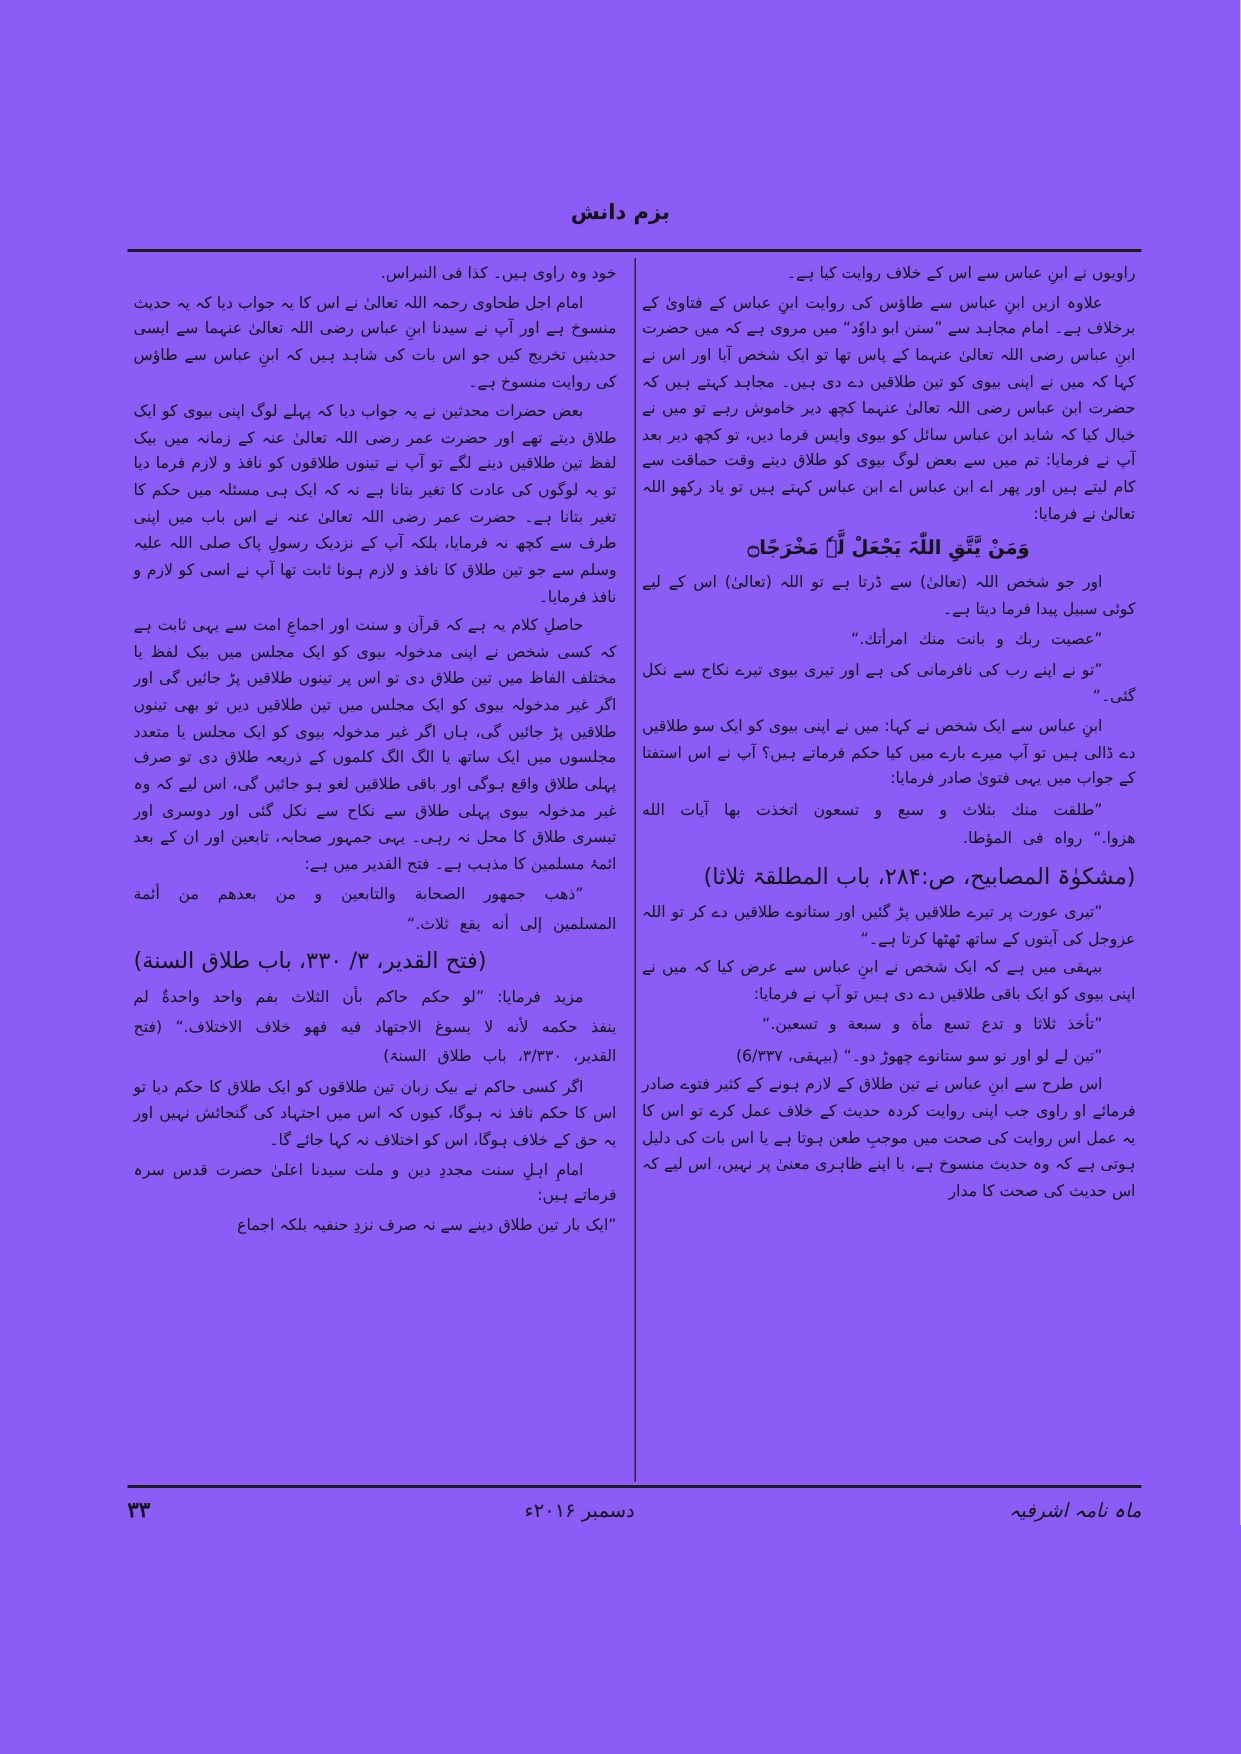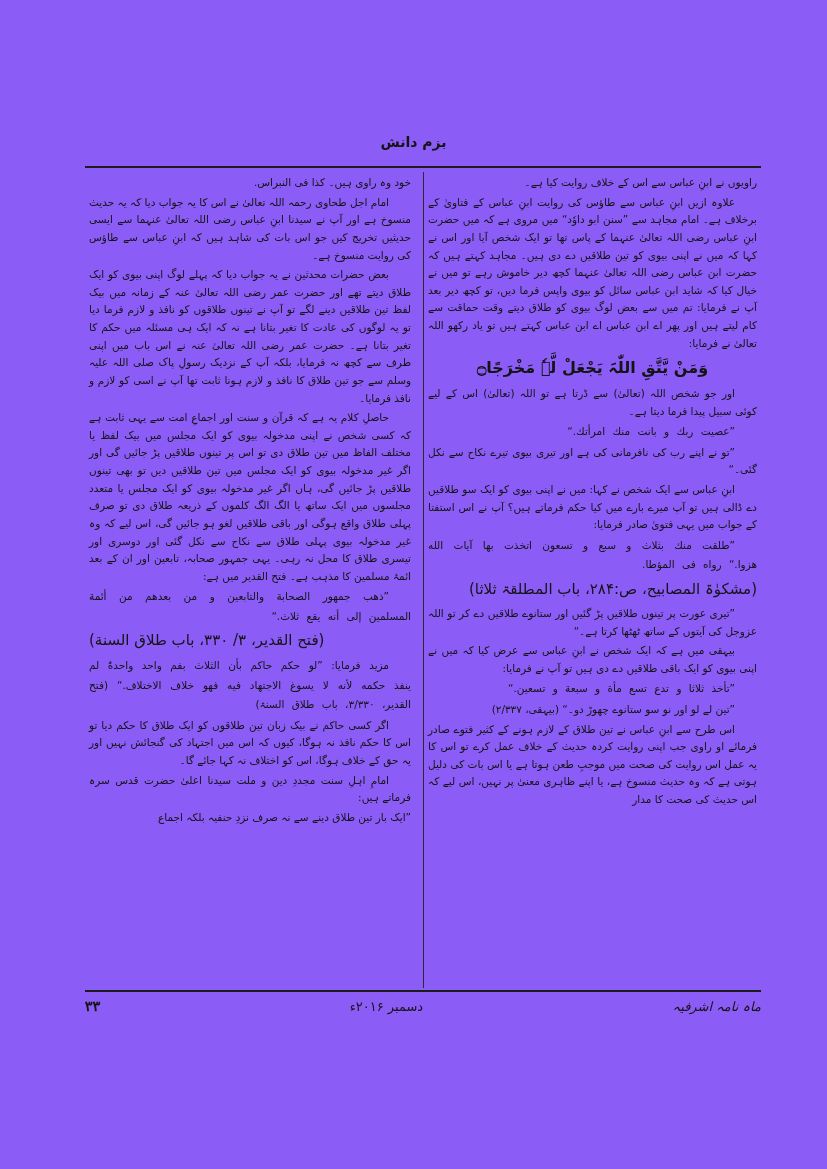--- a/index.html
+++ b/index.html
@@ -48,21 +48,21 @@
   }
   .col-right { border-left: 1.5px solid #2a2a2a; }
   .col-left  { padding-right: 12px; }
   p { margin: 0 0 2px 0; }
   .para { text-indent: 22px; }
   .noindent { text-indent: 0; }
   .verse {
     text-align: center;
     text-indent: 0;
     font-weight: bold;
-    font-size: 16px;
+    font-size: 13px;
     margin: 3px 0;
   }
   .arabic {
     text-indent: 22px;
     word-spacing: 4px;
     line-height: 1.85;
   }
   .ref {
     font-size: 15px;
     text-indent: 0;
@@ -98,24 +98,24 @@
     <div class="col col-right">
       <p class="para noindent">راویوں نے ابنِ عباس سے اس کے خلاف روایت کیا ہے۔</p>
       <p class="para">علاوہ ازیں ابنِ عباس سے طاؤس کی روایت ابنِ عباس کے فتاویٰ کے برخلاف ہے۔ امام مجاہد سے ”سنن ابو داوٗد“ میں مروی ہے کہ میں حضرت ابنِ عباس رضی اللہ تعالیٰ عنہما کے پاس تھا تو ایک شخص آیا اور اس نے کہا کہ میں نے اپنی بیوی کو تین طلاقیں دے دی ہیں۔ مجاہد کہتے ہیں کہ حضرت ابن عباس رضی اللہ تعالیٰ عنہما کچھ دیر خاموش رہے تو میں نے خیال کیا کہ شاید ابن عباس سائل کو بیوی واپس فرما دیں، تو کچھ دیر بعد آپ نے فرمایا: تم میں سے بعض لوگ بیوی کو طلاق دیتے وقت حماقت سے کام لیتے ہیں اور پھر اے ابن عباس اے ابن عباس کہتے ہیں تو یاد رکھو اللہ تعالیٰ نے فرمایا:</p>
       <p class="verse">وَمَنْ يَّتَّقِ اللّٰہَ يَجْعَلْ لَّہٗ مَخْرَجًا۝</p>
       <p class="para">اور جو شخص اللہ (تعالیٰ) سے ڈرتا ہے تو اللہ (تعالیٰ) اس کے لیے کوئی سبیل پیدا فرما دیتا ہے۔</p>
       <p class="arabic">”عصيت ربك و بانت منك امرأتك.“</p>
       <p class="para">”تو نے اپنے رب کی نافرمانی کی ہے اور تیری بیوی تیرے نکاح سے نکل گئی۔“</p>
       <p class="para">ابنِ عباس سے ایک شخص نے کہا: میں نے اپنی بیوی کو ایک سو طلاقیں دے ڈالی ہیں تو آپ میرے بارے میں کیا حکم فرماتے ہیں؟ آپ نے اس استفتا کے جواب میں یہی فتویٰ صادر فرمایا:</p>
       <p class="arabic">”طلقت منك بثلاث و سبع و تسعون اتخذت بها آيات الله هزوا.“ رواه فى المؤطا.</p>
       <p class="ref">(مشکوٰۃ المصابیح، ص:۲۸۴، باب المطلقۃ ثلاثا)</p>
-      <p class="para">”تیری عورت پر تینوں طلاقیں پڑ گئیں اور ستانوے طلاقیں دے کر تو اللہ عزوجل کی آیتوں کے ساتھ ٹھٹھا کرتا ہے۔“</p>
+      <p class="para">”تیری عورت پر تیرے طلاقیں پڑ گئیں اور ستانوے طلاقیں دے کر تو اللہ عزوجل کی آیتوں کے ساتھ ٹھٹھا کرتا ہے۔“</p>
       <p class="para">بیہقی میں ہے کہ ایک شخص نے ابنِ عباس سے عرض کیا کہ میں نے اپنی بیوی کو ایک باقی طلاقیں دے دی ہیں تو آپ نے فرمایا:</p>
       <p class="arabic">”تأخذ ثلاثا و تدع تسع مأة و سبعة و تسعين.“</p>
-      <p class="para">”تین لے لو اور نو سو ستانوے چھوڑ دو۔“ (بیہقی، ۲/۳۳۷)</p>
+      <p class="para">”تین لے لو اور نو سو ستانوے چھوڑ دو۔“ (بیہقی، 6/۳۳۷)</p>
       <p class="para">اس طرح سے ابنِ عباس نے تین طلاق کے لازم ہونے کے کثیر فتوے صادر فرمائے او راوی جب اپنی روایت کردہ حدیث کے خلاف عمل کرے تو اس کا یہ عمل اس روایت کی صحت میں موجبِ طعن ہوتا ہے یا اس بات کی دلیل ہوتی ہے کہ وہ حدیث منسوخ ہے، یا اپنے ظاہری معنیٰ پر نہیں، اس لیے کہ اس حدیث کی صحت کا مدار</p>
     </div>
 
     <div class="col col-left">
       <p class="para noindent">خود وہ راوی ہیں۔ كذا فى النبراس.</p>
       <p class="para">امام اجل طحاوی رحمہ اللہ تعالیٰ نے اس کا یہ جواب دیا کہ یہ حدیث منسوخ ہے اور آپ نے سیدنا ابنِ عباس رضی اللہ تعالیٰ عنہما سے ایسی حدیثیں تخریج کیں جو اس بات کی شاہد ہیں کہ ابنِ عباس سے طاؤس کی روایت منسوخ ہے۔</p>
       <p class="para">بعض حضرات محدثین نے یہ جواب دیا کہ پہلے لوگ اپنی بیوی کو ایک طلاق دیتے تھے اور حضرت عمر رضی اللہ تعالیٰ عنہ کے زمانہ میں بیک لفظ تین طلاقیں دینے لگے تو آپ نے تینوں طلاقوں کو نافذ و لازم فرما دیا تو یہ لوگوں کی عادت کا تغیر بتانا ہے نہ کہ ایک ہی مسئلہ میں حکم کا تغیر بتانا ہے۔ حضرت عمر رضی اللہ تعالیٰ عنہ نے اس باب میں اپنی طرف سے کچھ نہ فرمایا، بلکہ آپ کے نزدیک رسولِ پاک صلی اللہ علیہ وسلم سے جو تین طلاق کا نافذ و لازم ہونا ثابت تھا آپ نے اسی کو لازم و نافذ فرمایا۔</p>
       <p class="para">حاصلِ کلام یہ ہے کہ قرآن و سنت اور اجماعِ امت سے یہی ثابت ہے کہ کسی شخص نے اپنی مدخولہ بیوی کو ایک مجلس میں بیک لفظ یا مختلف الفاظ میں تین طلاق دی تو اس پر تینوں طلاقیں پڑ جائیں گی اور اگر غیر مدخولہ بیوی کو ایک مجلس میں تین طلاقیں دیں تو بھی تینوں طلاقیں پڑ جائیں گی، ہاں اگر غیر مدخولہ بیوی کو ایک مجلس یا متعدد مجلسوں میں ایک ساتھ یا الگ الگ کلموں کے ذریعہ طلاق دی تو صرف پہلی طلاق واقع ہوگی اور باقی طلاقیں لغو ہو جائیں گی، اس لیے کہ وہ غیر مدخولہ بیوی پہلی طلاق سے نکاح سے نکل گئی اور دوسری اور تیسری طلاق کا محل نہ رہی۔ یہی جمہور صحابہ، تابعین اور ان کے بعد ائمۂ مسلمین کا مذہب ہے۔ فتح القدیر میں ہے:</p>
       <p class="arabic">”ذهب جمهور الصحابة والتابعين و من بعدهم من أئمة المسلمين إلى أنه يقع ثلاث.“</p>
       <p class="ref ref-indent">(فتح القدير، ۳/ ۳۳۰، باب طلاق السنة)</p>

